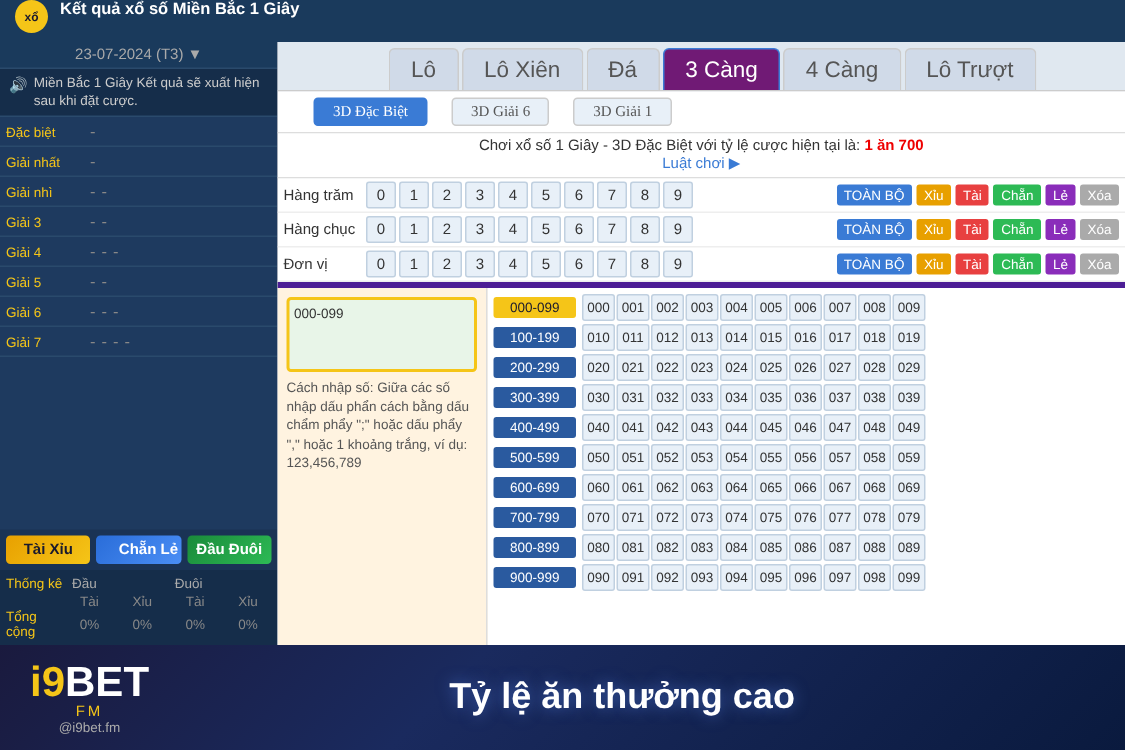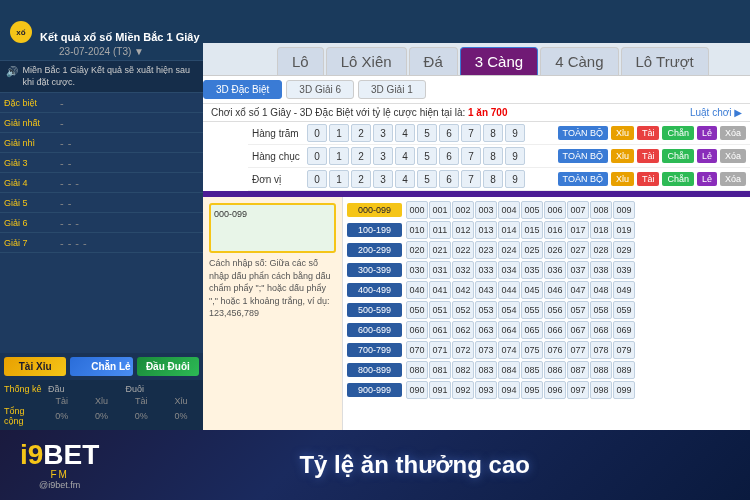--- a/index.html
+++ b/index.html
@@ -8,23 +8,23 @@
     .main-container {
       width: 750px;
       height: 500px;
       display: flex;
       flex-direction: column;
     }
 
     
     .top-bar {
       background: #1a3a5c;
-      height: 43px;
-      display: flex;
-      align-items: flex-end;
+      height: 28px;
+      display: flex;
+      align-items: flex-start;
       padding: 0 10px;
       gap: 8px;
     }
     .top-bar-logo {
       width: 22px; height: 22px;
       background: #f5c518;
       border-radius: 50%;
       display: flex; align-items: center; justify-content: center;
       font-size: 8px; font-weight: bold; color: #1a1a2e;
     }
@@ -36,21 +36,21 @@
 
     
     .content-area {
       display: flex;
       flex: 1;
       overflow: hidden;
     }
 
     
     .sidebar {
-      width: 203px;
+      width: 185px;
       background: #1e3a5f;
       display: flex;
       flex-direction: column;
       overflow: hidden;
     }
 
     .sidebar-date {
       background: #1a3a5c;
       text-align: center;
       padding: 3px;
@@ -194,23 +194,24 @@
       background: #701a75;
       color: #fff;
       border-color: #3a7bd5;
     }
     .top-tab-lo { margin-left: 4px; }
 
     
     .sub-tab-row {
       display: flex;
       background: #fff;
-      padding: 4px 0;
-      gap: 4px;
+      padding: 4px 24px;
+      gap: 16px;
       border-bottom: 1px solid #ddd;
+      font-family: Liberation Serif, serif;
     }
     .sub-tab {
       padding: 3px 12px;
       border-radius: 3px;
       font-size: 10px;
       cursor: pointer;
       background: #e8f0f8;
       color: #555;
       border: 1px solid #ccc;
     }
@@ -223,32 +224,32 @@
     
     .bet-info {
       background: #fff;
       padding: 3px 8px;
       font-size: 10px;
       color: #333;
       border-bottom: 1px solid #ddd;
       display: flex;
       justify-content: space-between;
       align-items: center;
+      flex-direction: column;
     }
     .luat-choi {
       color: #3a7bd5;
       font-size: 10px;
       cursor: pointer;
     }
 
     
     .bet-rows {
       background: #fff;
-      border-bottom: 6px solid #4c1d95;
-      padding-left: 45px;
+      border-bottom: 4px solid #4c1d95;
     }
     .bet-row {
       display: flex;
       align-items: center;
       border-bottom: 1px solid #eee;
       padding: 2px 4px;
       min-height: 22px;
     }
     .bet-row-label {
       width: 55px;

